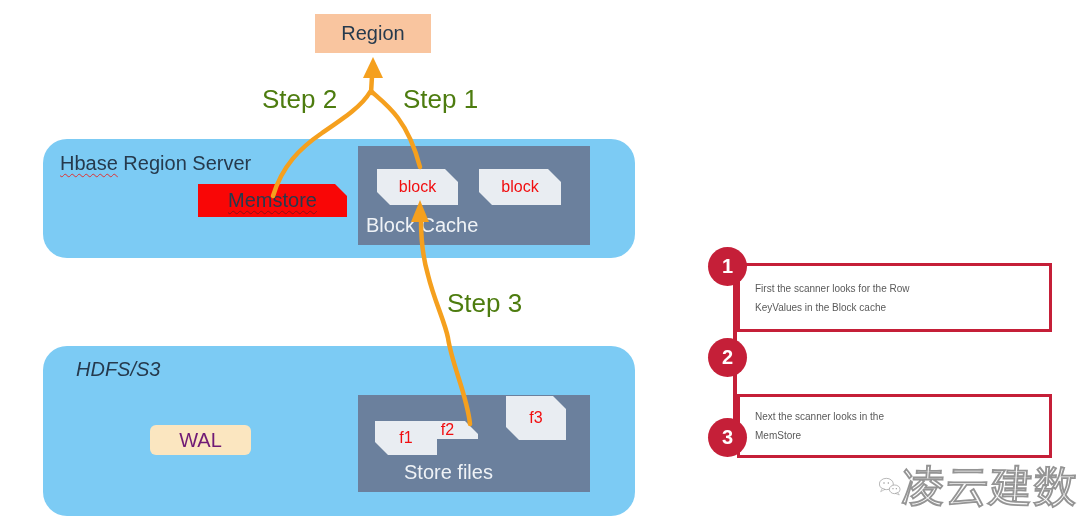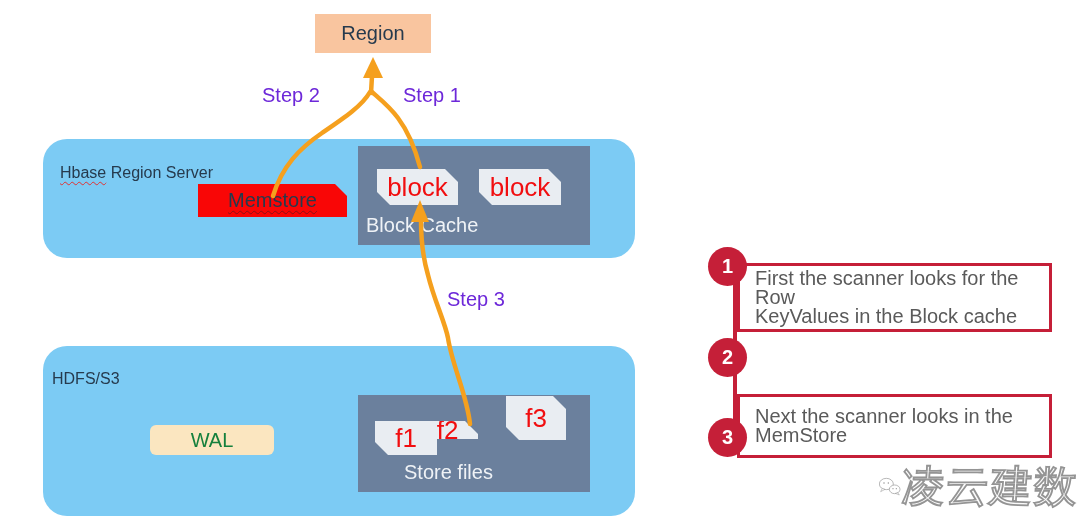--- a/index.html
+++ b/index.html
@@ -9,63 +9,63 @@
     position:relative; width:1080px; height:532px; background:#ffffff;
     overflow:hidden;
   }
   .abs { position:absolute; }
 
   
   .container-blue {
     background:#7CCBF4; border-radius:24px;
   }
   .container-label {
-    font-size:16px; color:#263A4D; white-space:nowrap;margin-top:12px;
+    font-size:20px; color:#263A4D; white-space:nowrap;
   }
   .wavy-red { text-decoration:underline wavy #e03131; text-decoration-thickness:1px; text-underline-offset:3px; }
   .wavy-dark { text-decoration:underline wavy #8C1016; text-decoration-thickness:1px; text-underline-offset:3px; }
 
   .client-box {
     left:315px; top:14px; width:116px; height:39px;
     background:#F9C59F; display:flex; align-items:center; justify-content:center;
     font-size:20px; color:#263A4D;
   }
 
-  .step-label { font-size:20px; color:#6d28d9; white-space:nowrap; }
+  .step-label { font-size:26px; color:#4d7c0f; white-space:nowrap; }
 
   .slate-box { background:#6B809D; }
   .slate-title { color:#EFF2F6; font-size:20px; white-space:nowrap; }
 
   .chip {
-    background:#E9EDF2; color:#F10E10; font-size:26px;
+    background:#E9EDF2; color:#F10E10; font-size:16px;
     display:flex; align-items:center; justify-content:center;
     clip-path:polygon(0 0, calc(100% - 13px) 0, 100% 13px, 100% 100%, 13px 100%, 0 calc(100% - 13px));
   }
 
   .memstore-box {
     left:198px; top:184px; width:149px; height:33px;
     background:#F90606; display:flex; align-items:center; justify-content:center;
     font-size:20px; color:#263A4D;
     clip-path:polygon(0 0, calc(100% - 12px) 0, 100% 12px, 100% 100%, 0 100%);
   }
 
   .wal-box {
-    left:150px; top:425px; width:124px; height:30px;
+    left:150px; top:425px; width:101px; height:30px;
     background:#FBE6C0; border-radius:6px;
     display:flex; align-items:center; justify-content:center;
-    font-size:20px; color:#15803d;
+    font-size:20px; color:#701a75;
   }
 
   
   .ann-connector { left:733px; top:266px; width:4px; height:174px; background:#C51F38; }
   .ann-box {
     left:737px; width:315px; border:3px solid #C51F38; background:#ffffff;
     display:flex; align-items:center;
     padding:6px 10px 6px 15px;
-    color:#5A5A5A; font-size:20px; line-height:19px;
+    color:#5A5A5A; font-size:10px; line-height:19px;
     white-space:pre-line;
   }
   .ann-circle {
     width:39px; height:39px; border-radius:50%; background:#C51F38;
     display:flex; align-items:center; justify-content:center;
     color:#ffffff; font-size:20px; font-weight:bold;
   }
 
   
   .watermark {
@@ -94,21 +94,21 @@
   <div class="abs slate-box" style="left:358px; top:146px; width:232px; height:99px;"></div>
   <div class="abs chip" style="left:377px; top:169px; width:81px; height:36px;">block</div>
   <div class="abs chip" style="left:479px; top:169px; width:82px; height:36px;">block</div>
   <div class="abs slate-title" style="left:366px; top:214px;">Block Cache</div>
 
   <div class="abs memstore-box">
     <span class="wavy-dark">Memstore</span>
   </div>
 
   <div class="abs container-blue" style="left:43px; top:346px; width:592px; height:170px;"></div>
-  <div class="abs container-label" style="left:52px; top:358px;">HDFS/S3</div>
+  <div class="abs container-label" style="left:76px; top:358px;font-style:italic;">HDFS/S3</div>
 
   <div class="abs wal-box">
     <span>WAL</span>
   </div>
 
   <div class="abs slate-box" style="left:358px; top:395px; width:232px; height:97px;"></div>
   <div class="abs chip" style="left:375px; top:421px; width:62px; height:34px;">f1</div>
   <div class="abs chip" style="left:417px; top:421px; width:61px; height:18px;">f2</div>
   <div class="abs chip" style="left:506px; top:396px; width:60px; height:44px;">f3</div>
   <div class="abs slate-title" style="left:364px; top:461px;margin-left:40px;">Store files</div>

